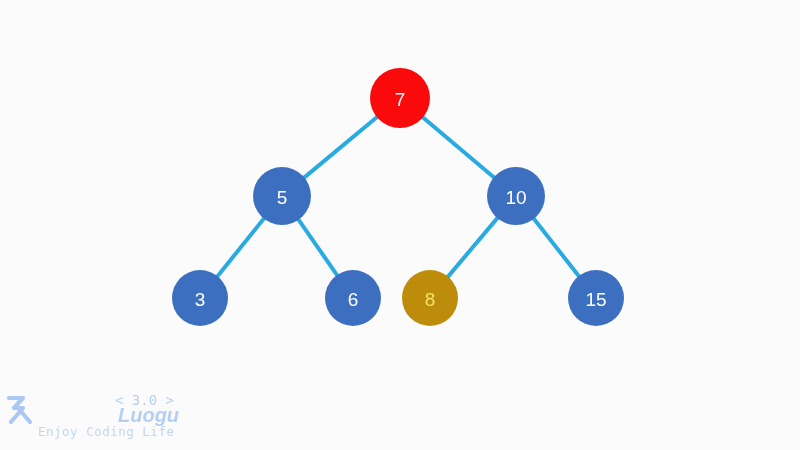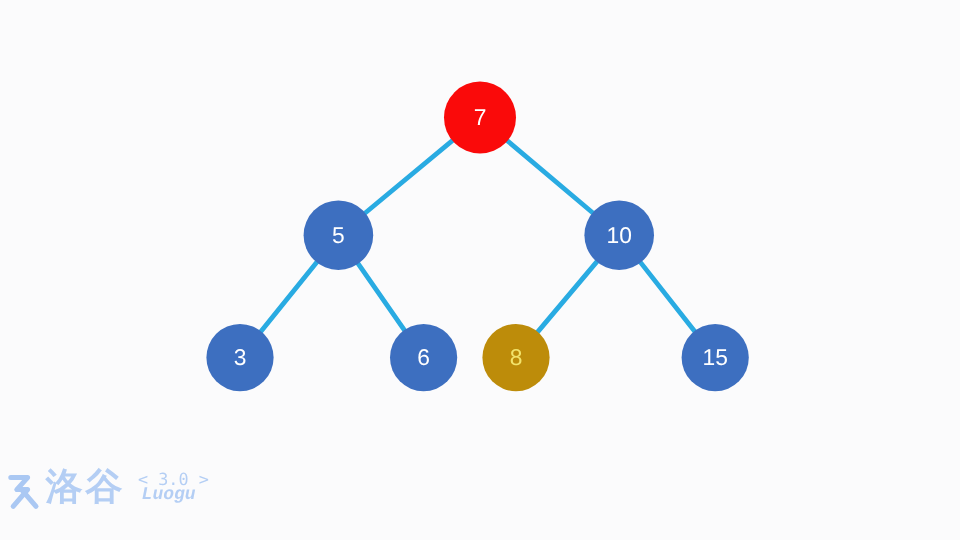--- a/index.html
+++ b/index.html
@@ -70,24 +70,24 @@
     top: 4px;
     font-family: "DejaVu Sans Mono", monospace;
     font-size: 14px;
     color: #8ab4f0;
     white-space: nowrap;
   }
   .wm-name {
     position: absolute;
     left: 112px;
     top: 16px;
-    font-family: Liberation Mono, monospace;
+    font-family: Liberation Sans, sans-serif;
     font-style: italic;
     font-weight: 700;
-    font-size: 15px;
+    font-size: 20px;
     color: #8ab4f0;
     white-space: nowrap;
   }
   .wm-tag {
     position: absolute;
     left: 32px;
     top: 36px;
     font-family: "DejaVu Sans Mono", monospace;
     font-size: 12.5px;
     color: #9cc0f2;
@@ -139,18 +139,18 @@
           <text x="596" y="299" class="node-label" fill="#ffffff">15</text>
         </g>
       </g>
   </svg>
 
   <div id="watermark">
     <svg class="wm-mark" viewBox="0 0 34 34" xmlns="http://www.w3.org/2000/svg">
       <path d="M3 6 L17 6 L8 16 L17 16 L5 30" fill="none" stroke="#7aa9ef" stroke-width="4.2" stroke-linecap="round" stroke-linejoin="round"></path>
       <path d="M12 16 L24 30" fill="none" stroke="#7aa9ef" stroke-width="4.2" stroke-linecap="round"></path>
     </svg>
-    <div class="wm-cjk">洛谷</div>
     <div class="wm-ver">&lt; 3.0 &gt;</div>
     <div class="wm-name">Luogu</div>
+    <div class="wm-tag">Enjoy Coding Life</div>
   </div>
 
 </div>
 
 </body></html>

